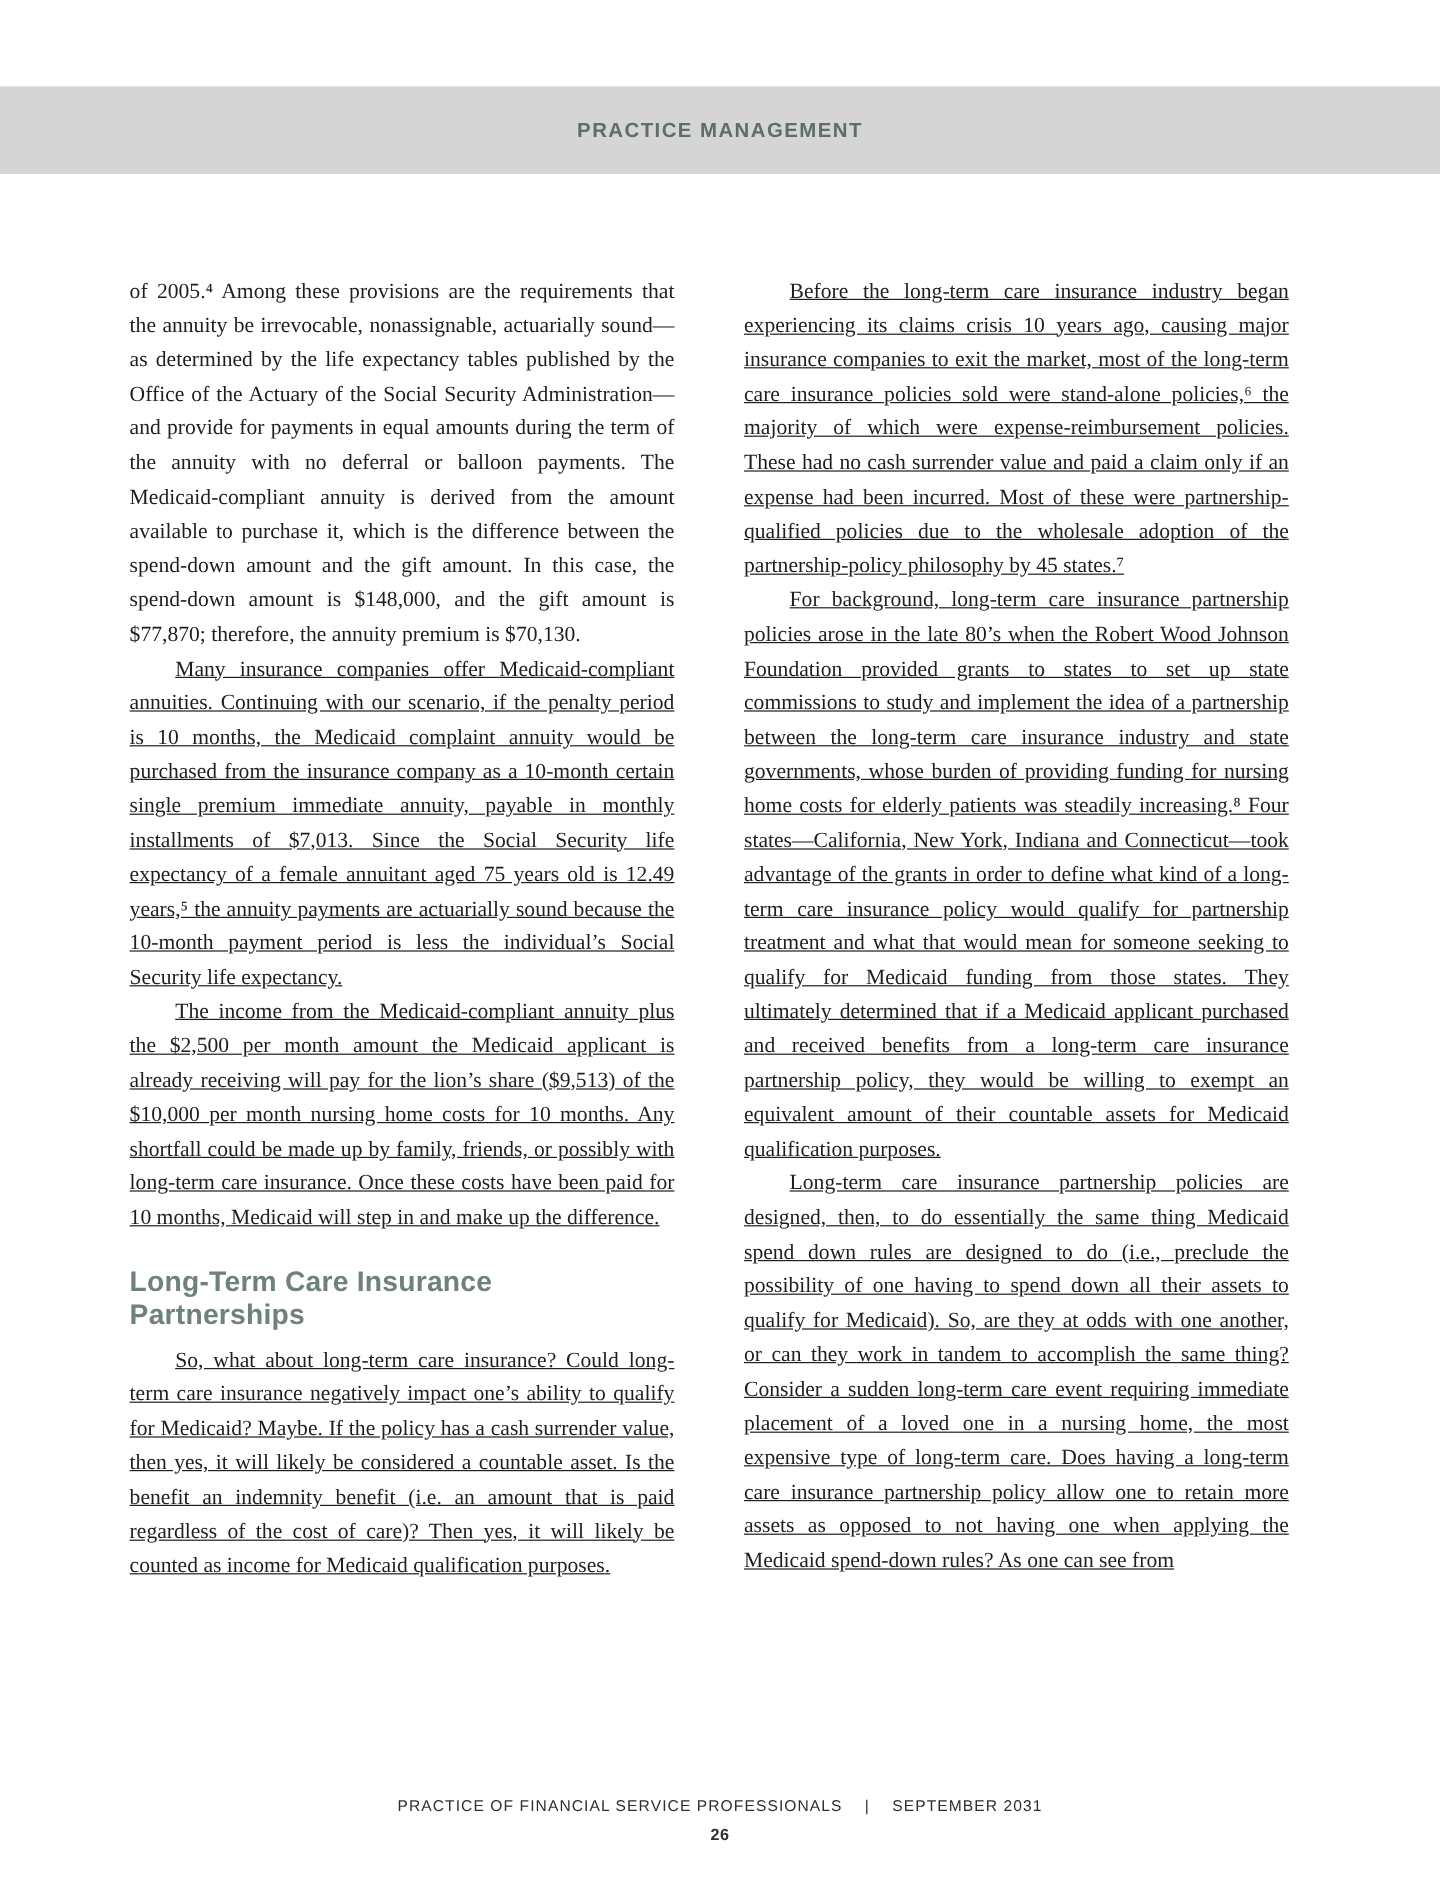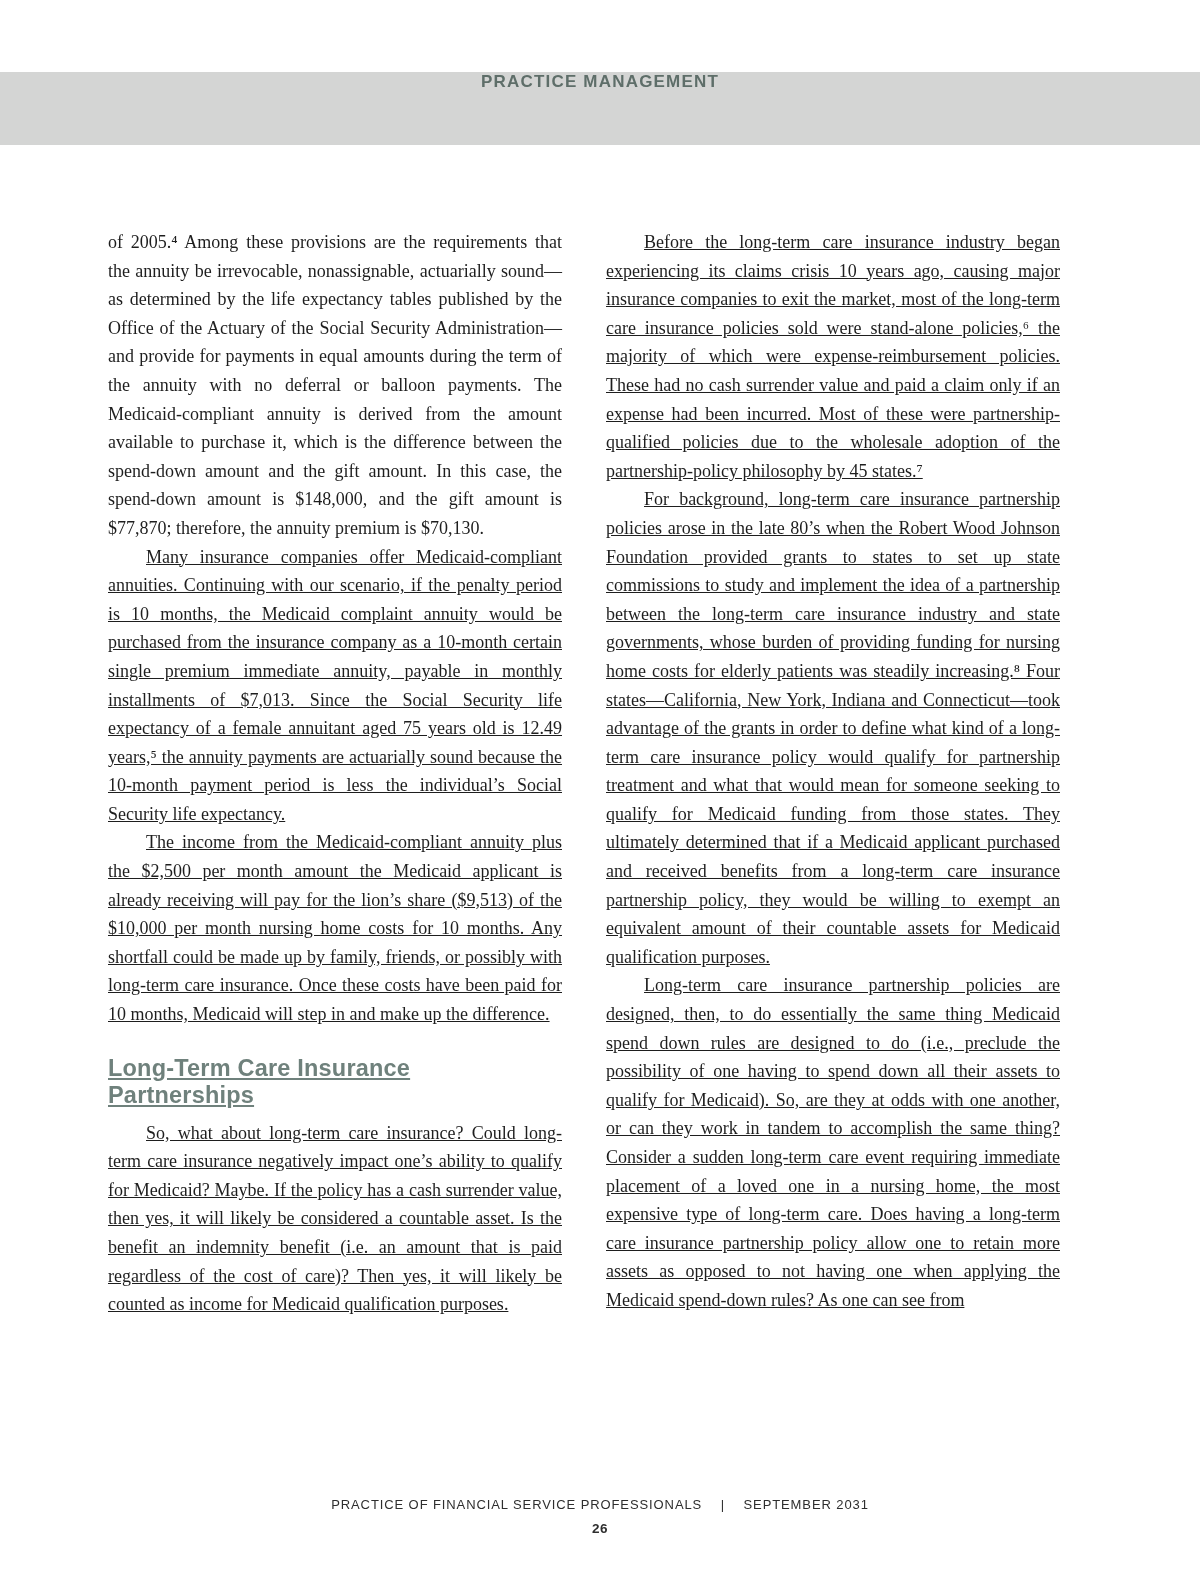--- a/index.html
+++ b/index.html
@@ -17,36 +17,37 @@
     font-family: "Liberation Serif", "DejaVu Serif", serif;
   }
   .header-band {
     position: absolute;
     top: 72px;
     left: 0;
     right: 0;
     height: 73px;
     background: #d4d5d4;
     display: flex;
+    align-items: center;
     justify-content: center;
   }
   .kicker {
     font-family: "Liberation Sans", sans-serif;
     font-weight: bold;
     font-size: 17px;
     letter-spacing: 1.2px;
     color: #5e6e69;
   }
   .content {
     position: absolute;
     top: 228px;
     left: 108px;
     width: 974px;
     display: flex;
-    gap: 44px;
+    gap: 58px;
   }
   .col {
     width: 454px;
     flex: 0 0 454px;
   }
   .body-para {
     margin: 0;
     font-size: 18px;
     line-height: 28.6px;
     text-align: justify;
@@ -56,21 +57,20 @@
     text-indent: 38px;
     text-decoration: underline;
   }
   .section-heading {
     margin: 26px 0 10px 0;
     font-family: "Liberation Sans", sans-serif;
     font-weight: bold;
     font-size: 23.5px;
     color: #6f817c;
     letter-spacing: 0.2px;
-    text-decoration: underline;
   }
   .footer {
     position: absolute;
     top: 1497px;
     left: 0;
     right: 0;
     text-align: center;
     font-family: "Liberation Sans", sans-serif;
     color: #2e2e2e;
   }

